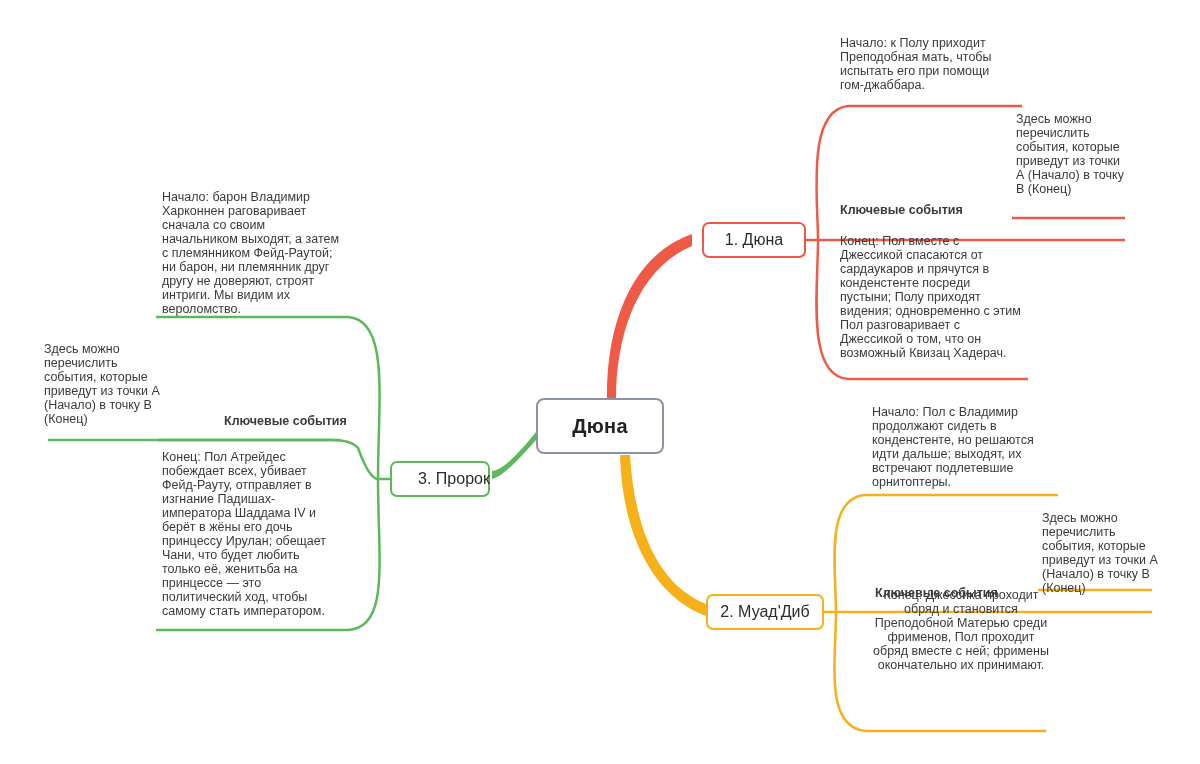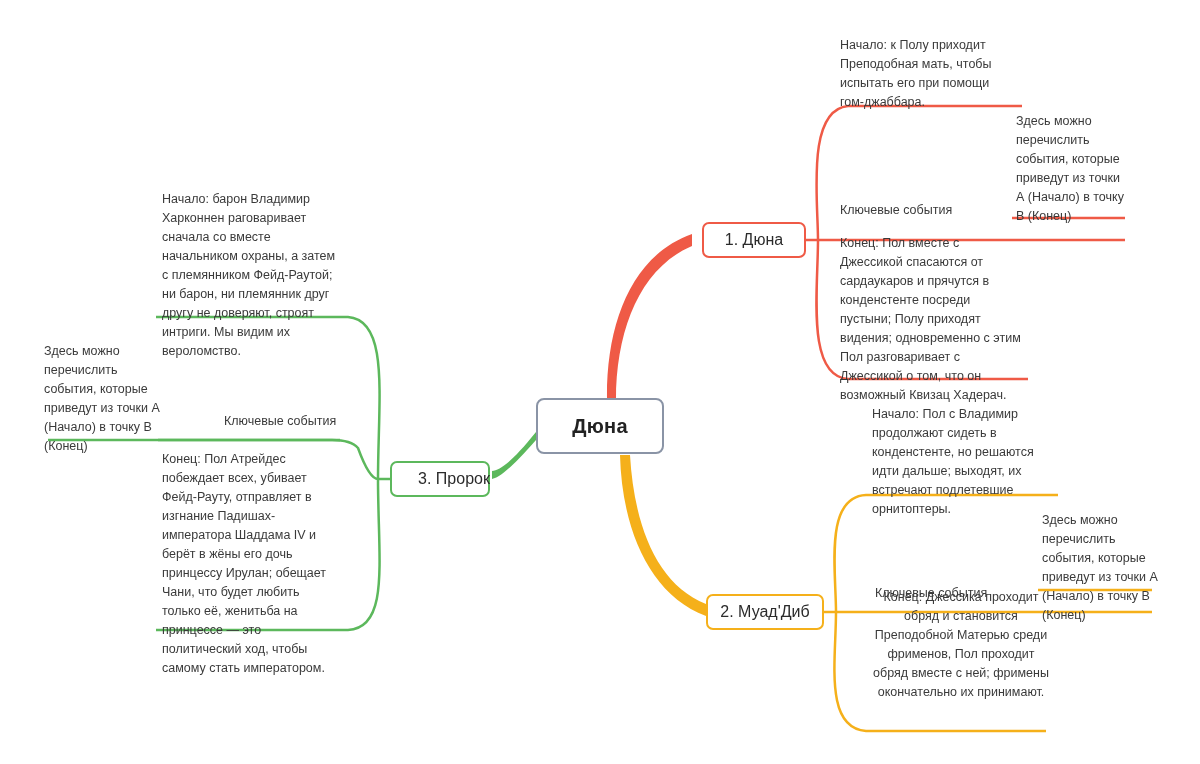--- a/index.html
+++ b/index.html
@@ -44,29 +44,30 @@
     color: #2b2b2b;
     border-radius: 7px;
   }
   .br-red  { border-color: #ef5a46; }
   .br-amber{ border-color: #f5b01a; }
   .br-green{ border-color: #5cb85c; }
 
   .leaf {
     position: absolute;
     font-size: 12.5px;
-    line-height: 19px;
+    line-height: 14px;
     color: #3a3a3a;
   }
   .leaf-title {
     position: absolute;
     font-size: 12.5px;
     line-height: 15px;
     color: #3a3a3a;
     white-space: nowrap;
+    font-weight: bold;
   }
   .leaf p { margin: 0; }
 </style>
 </head>
 <body>
 
 <svg id="canvas" viewBox="0 0 1200 764" xmlns="http://www.w3.org/2000/svg">
 
   <path d="M 616 400 C 616 330 640 268 692 246 L 692 234 C 630 256 606 326 607 400 Z" fill="#ef5a46"></path>
 
@@ -140,21 +141,21 @@
 
 <div class="leaf" style="left:1042px; top:511px; width:122px;">
   <p>Здесь можно перечислить события, которые приведут из точки А (Начало) в точку В (Конец)</p>
 </div>
 
 <div class="leaf" style="left:872px; top:588px; width:178px;text-align:center;">
   <p>Конец: Джессика проходит обряд и становится Преподобной Матерью среди фрименов, Пол проходит обряд вместе с ней; фримены окончательно их принимают.</p>
 </div>
 
 <div class="leaf" style="left:162px; top:190px; width:180px;">
-  <p>Начало: барон Владимир Харконнен раговаривает сначала со вместе начальником охраны, а затем с племянником Фейд-Раутой; ни барон, ни племянник друг другу не доверяют, строят интриги. Мы видим их вероломство.</p>
+  <p>Начало: барон Владимир Харконнен раговаривает сначала со своим начальником выходят, а затем с племянником Фейд-Раутой; ни барон, ни племянник друг другу не доверяют, строят интриги. Мы видим их вероломство.</p>
 </div>
 
 <div class="leaf-title" style="left:224px; top:414px;">
   <span>Ключевые события</span>
 </div>
 
 <div class="leaf" style="left:44px; top:342px; width:120px;">
   <p>Здесь можно перечислить события, которые приведут из точки А (Начало) в точку В (Конец)</p>
 </div>
 

